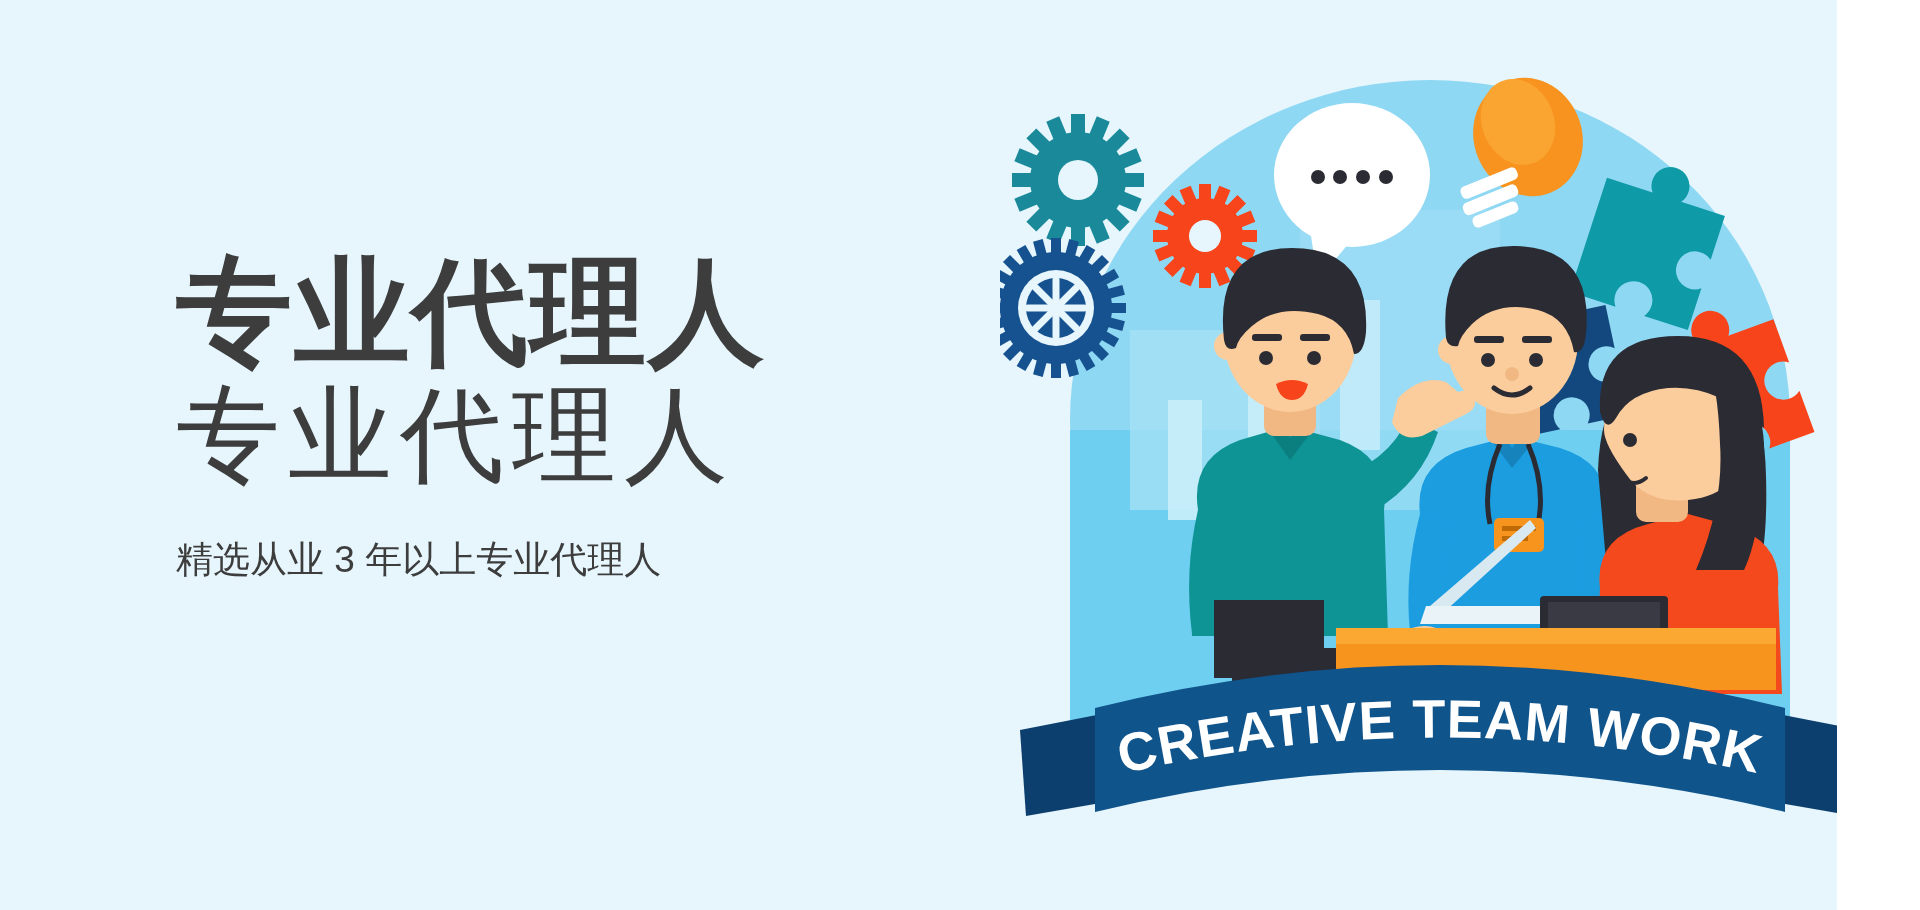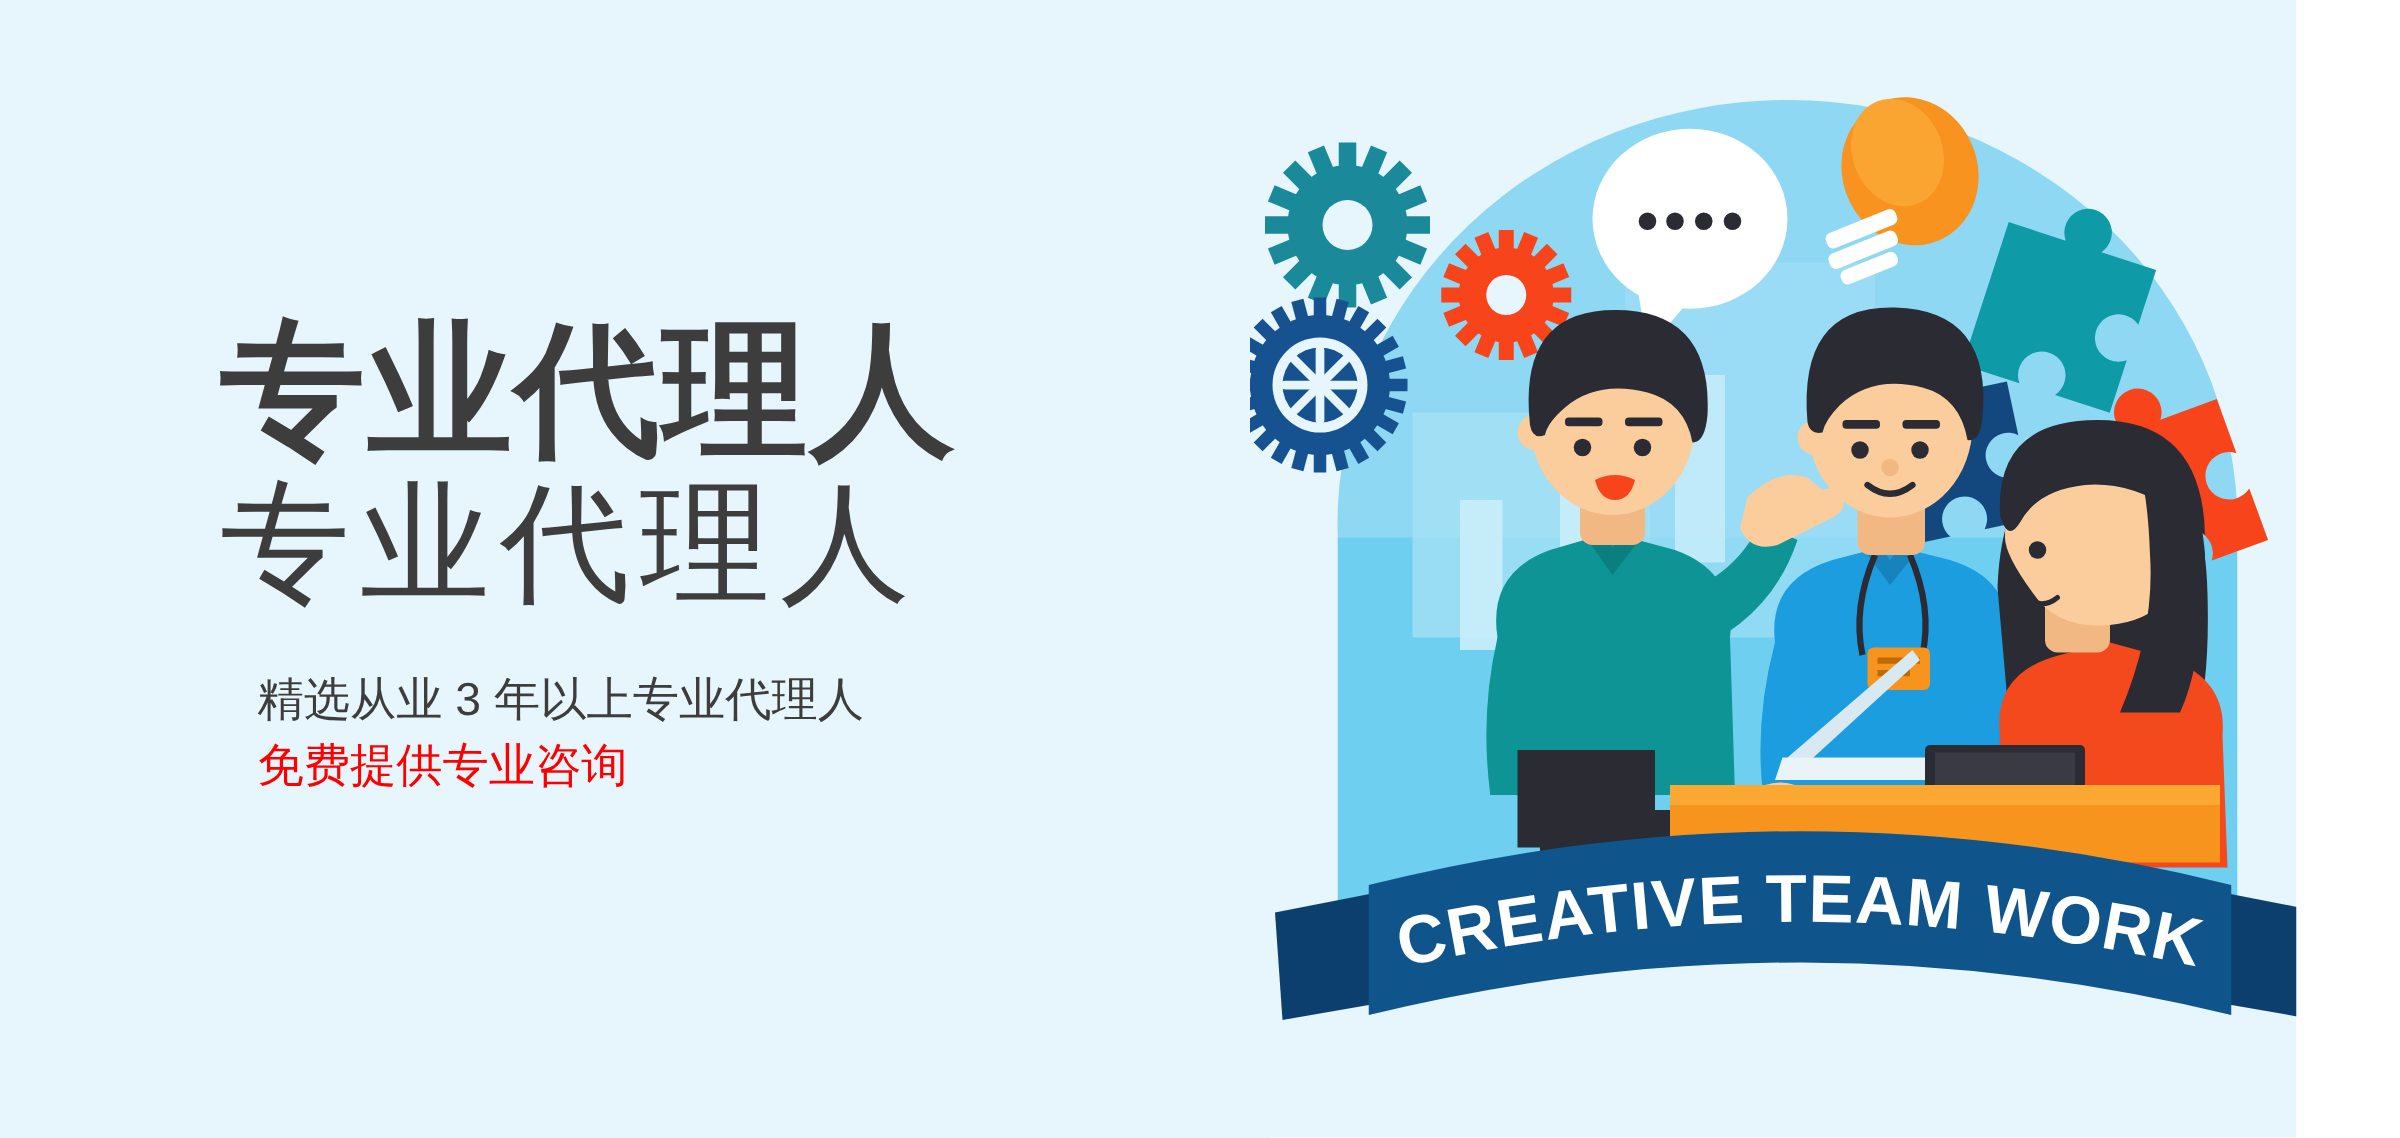--- a/index.html
+++ b/index.html
@@ -45,21 +45,21 @@
     margin: 0;
   }
   .sub-line {
     font-size: 37px;
     line-height: 1.45;
     font-weight: 400;
     color: #3d3d3d;
     white-space: nowrap;
     margin: 0;
   }
-  .sub-block { margin-top: 36px; margin-left: 30px; }
+  .sub-block { margin-top: 36px; }
   .sub-line.accent { color: #ff0000; }
 
   
   .illus {
     position: absolute;
     left: 1000px;
     top: 40px;
     width: 880px;
     height: 830px;
   }
@@ -68,21 +68,20 @@
 </head>
 <body>
 
 <div id="banner">
 
   <div class="copy">
     <p class="headline-1">专业代理人</p>
     <p class="headline-2">专业代理人</p>
     <div class="sub-block">
       <p class="sub-line">精选从业 3 年以上专业代理人</p>
-      <p class="sub-line accent">免费提供专业咨询</p>
     </div>
   </div>
 
   <div class="illus">
     <svg viewBox="0 0 880 830" xmlns="http://www.w3.org/2000/svg">
 
       <defs>
         <clipPath id="circleClip">
           <path d="M70,370 A360,330 0 0 1 790,370 L790,700 L70,700 Z"></path>
         </clipPath>

